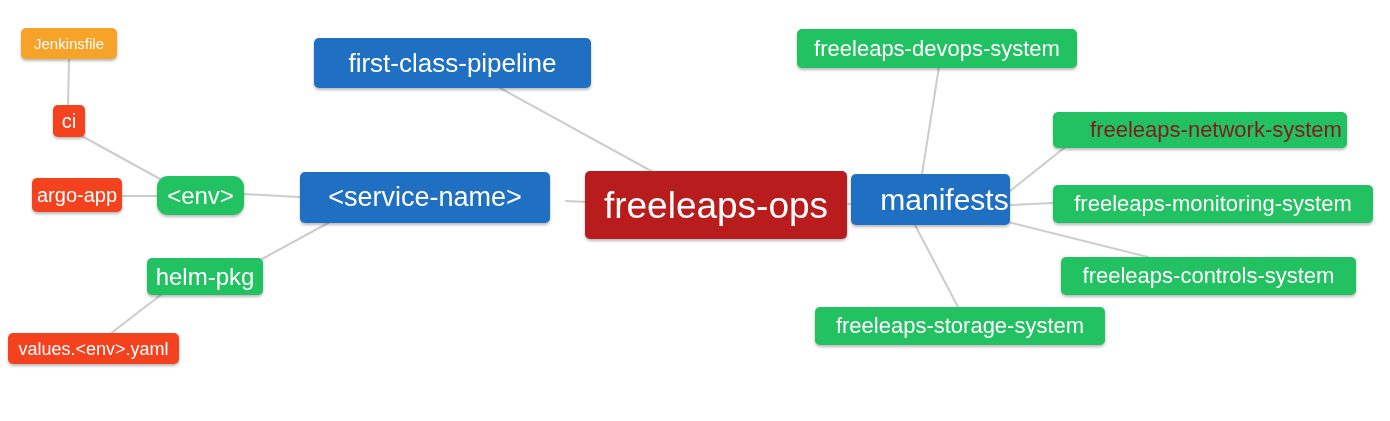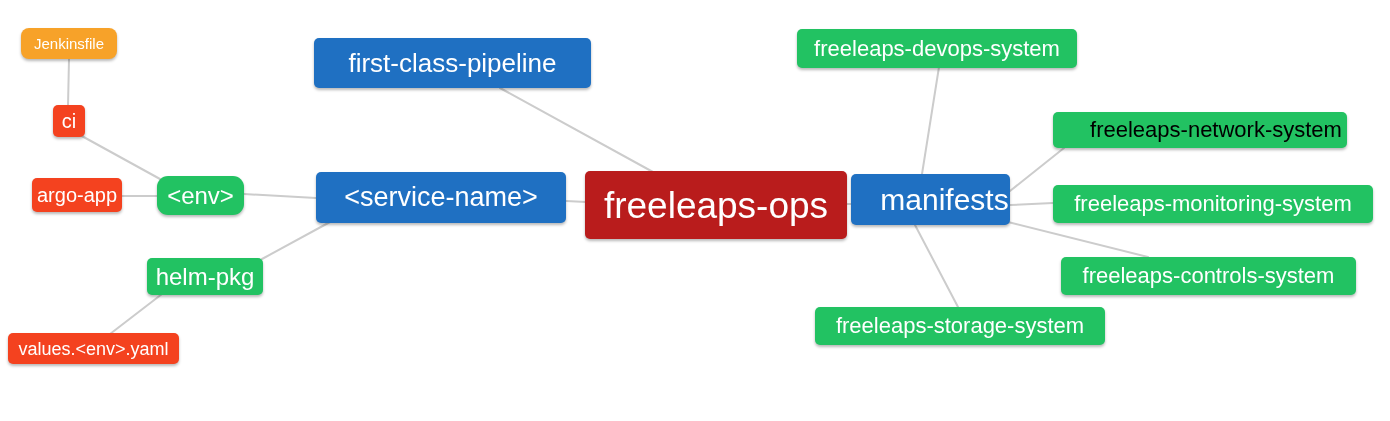--- a/index.html
+++ b/index.html
@@ -52,26 +52,26 @@
       <line x1="500" y1="88" x2="653" y2="172" stroke="#CCCCCC" stroke-width="2" stroke-linecap="round"></line>
       <line x1="845" y1="204" x2="852" y2="204" stroke="#CCCCCC" stroke-width="2" stroke-linecap="round"></line>
       <line x1="922" y1="174" x2="939" y2="67" stroke="#CCCCCC" stroke-width="2" stroke-linecap="round"></line>
       <line x1="1010" y1="191" x2="1064" y2="148" stroke="#CCCCCC" stroke-width="2" stroke-linecap="round"></line>
       <line x1="1010" y1="205" x2="1053" y2="203" stroke="#CCCCCC" stroke-width="2" stroke-linecap="round"></line>
       <line x1="1008" y1="222" x2="1148" y2="257" stroke="#CCCCCC" stroke-width="2" stroke-linecap="round"></line>
       <line x1="915" y1="225" x2="958" y2="307" stroke="#CCCCCC" stroke-width="2" stroke-linecap="round"></line>
     </svg>
 <div class="node" style="left: 585px; top: 171px; width: 262px; height: 68px; font-size: 37px; background: #b91c1c; color: rgb(255, 255, 255);">freeleaps-ops</div>
     <div class="node" style="left: 314px; top: 38px; width: 277px; height: 50px; font-size: 26px; background: rgb(31, 112, 194); color: rgb(255, 255, 255);">first-class-pipeline</div>
-    <div class="node" style="left: 316px; top: 172px; width: 250px; height: 51px; font-size: 27px; background: rgb(31, 112, 194); color: rgb(255, 255, 255);">&lt;service-name&gt;</div>
+    <div class="node" style="left: 300px; top: 172px; width: 250px; height: 51px; font-size: 27px; background: rgb(31, 112, 194); color: rgb(255, 255, 255);">&lt;service-name&gt;</div>
     <div class="node" style="left: 851px; top: 174px; width: 159px; height: 51px; font-size: 30px; background: rgb(31, 112, 194); color: rgb(255, 255, 255); padding-left: 28px;">manifests</div>
     <div class="node" style="left: 157px; top: 176px; width: 87px; height: 39px; font-size: 24px; background: rgb(34, 194, 98); color: rgb(255, 255, 255); border-radius: 11px;">&lt;env&gt;</div>
     <div class="node" style="left: 147px; top: 258px; width: 116px; height: 37px; font-size: 24px; background: rgb(34, 194, 98); color: rgb(255, 255, 255);">helm-pkg</div>
     <div class="node" style="left: 53px; top: 105px; width: 32px; height: 32px; font-size: 20px; background: rgb(244, 66, 31); color: rgb(255, 255, 255);">ci</div>
     <div class="node" style="left: 32px; top: 178px; width: 90px; height: 34px; font-size: 20px; background: rgb(244, 66, 31); color: rgb(255, 255, 255);">argo-app</div>
     <div class="node" style="left: 8px; top: 333px; width: 171px; height: 31px; font-size: 18px; background: rgb(244, 66, 31); color: rgb(255, 255, 255);">values.&lt;env&gt;.yaml</div>
-    <div class="node" style="left: 21px; top: 28px; width: 96px; height: 31px; font-size: 15px; background: rgb(247, 162, 41); color: rgb(255, 255, 255); border-radius: 8px;">Jenkinsfile</div>
+    <div class="node" style="left: 21px; top: 28px; width: 96px; height: 31px; font-size: 15px; background: rgb(247, 162, 41); color: rgb(255, 255, 255);">Jenkinsfile</div>
     <div class="node" style="left: 797px; top: 29px; width: 280px; height: 39px; font-size: 22px; background: rgb(34, 194, 98); color: rgb(255, 255, 255); text-align: center;">freeleaps-devops-system</div>
-    <div class="node" style="left: 1053px; top: 112px; width: 294px; height: 36px; font-size: 22px; background: rgb(34, 194, 98); color: #000000; padding-left: 32px;">freeleaps-network-system</div>
+    <div class="node" style="left: 1053px; top: 112px; width: 294px; height: 36px; font-size: 22px; background: rgb(34, 194, 98); color: #7f1d1d; padding-left: 32px;">freeleaps-network-system</div>
     <div class="node" style="left: 1053px; top: 185px; width: 320px; height: 38px; font-size: 22px; background: rgb(34, 194, 98); color: rgb(255, 255, 255);">freeleaps-monitoring-system</div>
     <div class="node" style="left: 1061px; top: 257px; width: 295px; height: 38px; font-size: 22px; background: rgb(34, 194, 98); color: rgb(255, 255, 255);">freeleaps-controls-system</div>
     <div class="node" style="left: 815px; top: 307px; width: 290px; height: 38px; font-size: 22px; background: rgb(34, 194, 98); color: rgb(255, 255, 255);">freeleaps-storage-system</div>
   </div>
 
 </body></html>

